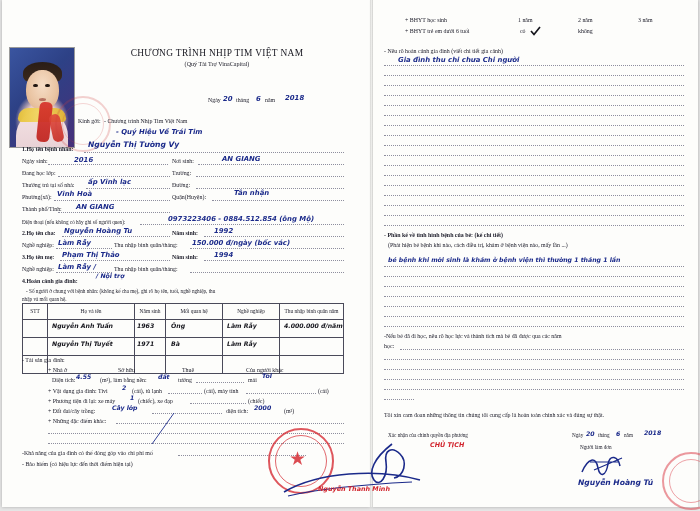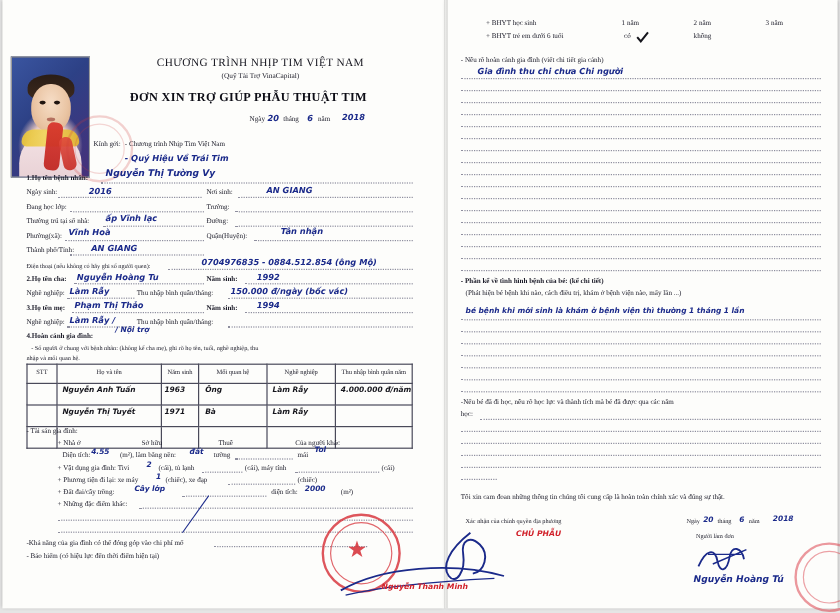--- a/index.html
+++ b/index.html
@@ -101,32 +101,31 @@
       <div class="ph-mouth"></div>
     <div class="ph-body"></div>
       <div class="ph-scarf"></div>
     <div class="ph-red"></div>
       <div class="ph-red2"></div>
   </div>
   <div class="seal seal-faint"></div>
 
   <div class="t h1 ctr" style="left:82px;top:48px;width:270px;">CHƯƠNG TRÌNH NHỊP TIM VIỆT NAM</div>
   <div class="t h2 ctr" style="left:82px;top:61px;width:270px;">(Quỹ Tài Trợ VinaCapital)</div>
-  <div class="t h3 ctr" style="left:62px;top:76px;width:290px;">ĐƠN XIN TRỢ GIÚP PHẪU THUẬT TIM</div>
 
   <div class="t sm" style="left:208px;top:97px;">Ngày</div>
   <div class="hw hw8" style="left:223px;top:95px;">20</div>
   <div class="t sm" style="left:236px;top:97px;">tháng</div>
   <div class="hw hw8" style="left:256px;top:95px;">6</div>
   <div class="t sm" style="left:265px;top:97px;">năm</div>
   <div class="hw hw8" style="left:285px;top:94px;">2018</div>
 
   <div class="t sm" style="left:78px;top:118px;">Kính gởi:</div>
   <div class="t sm" style="left:104px;top:118px;">- Chương trình Nhịp Tim Việt Nam</div>
-  <div class="hw hw8" style="left:104px;top:128px;">- Quý Hiệu Về Trái Tim</div>
+  <div class="hw hw8" style="left:116px;top:128px;">- Quý Hiệu Về Trái Tim</div>
 
   <div class="t sm b" style="left:22px;top:146px;">1.Họ tên bệnh nhân:</div>
   <div class="dots" style="left:84px;top:152px;width:260px;"></div>
   <div class="hw hw9" style="left:88px;top:140px;">Nguyễn Thị Tường Vy</div>
 
   <div class="t sm" style="left:22px;top:158px;">Ngày sinh:</div>
   <div class="dots" style="left:48px;top:164px;width:120px;"></div>
   <div class="hw hw8" style="left:74px;top:156px;">2016</div>
   <div class="t sm" style="left:172px;top:158px;">Nơi sinh:</div>
   <div class="dots" style="left:198px;top:164px;width:146px;"></div>
@@ -149,21 +148,21 @@
   <div class="t sm" style="left:172px;top:194px;">Quận(Huyện):</div>
   <div class="dots" style="left:212px;top:200px;width:132px;"></div>
   <div class="hw hw8" style="left:234px;top:189px;">Tân nhận</div>
 
   <div class="t sm" style="left:22px;top:206px;">Thành phố/Tỉnh:</div>
   <div class="dots" style="left:58px;top:212px;width:112px;"></div>
   <div class="hw hw8" style="left:76px;top:203px;">AN GIANG</div>
 
   <div class="t tiny" style="left:22px;top:219px;">Điện thoại (nếu không có hãy ghi số người quen):</div>
   <div class="dots" style="left:140px;top:224px;width:204px;"></div>
-  <div class="hw hw8" style="left:168px;top:215px;">0704976835 - 0884.512.854 (ông Mộ)</div>
+  <div class="hw hw8" style="left:168px;top:215px;">0973223406 - 0884.512.854 (ông Mộ)</div>
 
   <div class="t sm b" style="left:22px;top:230px;">2.Họ tên cha:</div>
   <div class="dots" style="left:62px;top:236px;width:108px;"></div>
   <div class="hw hw8" style="left:64px;top:227px;">Nguyễn Hoàng Tu</div>
   <div class="t sm b" style="left:172px;top:230px;">Năm sinh:</div>
   <div class="dots" style="left:204px;top:236px;width:140px;"></div>
   <div class="hw hw8" style="left:214px;top:227px;">1992</div>
 
   <div class="t sm" style="left:22px;top:242px;">Nghề nghiệp:</div>
   <div class="dots" style="left:56px;top:248px;width:56px;"></div>
@@ -345,21 +344,21 @@
   <div class="dots" style="left:400px;top:349px;width:284px;"></div>
   <div class="dots" style="left:384px;top:359px;width:300px;"></div>
   <div class="dots" style="left:384px;top:369px;width:300px;"></div>
   <div class="dots" style="left:384px;top:379px;width:300px;"></div>
   <div class="dots" style="left:384px;top:389px;width:300px;"></div>
   <div class="dots" style="left:384px;top:399px;width:30px;"></div>
 
   <div class="t sm" style="left:384px;top:412px;">Tôi xin cam đoan những thông tin chúng tôi cung cấp là hoàn toàn chính xác và đúng sự thật.</div>
 
   <div class="t tiny" style="left:388px;top:432px;">Xác nhận của chính quyền địa phương</div>
-  <div class="sigtext" style="left:430px;top:441px;">CHỦ PHẪU</div>
+  <div class="sigtext" style="left:430px;top:441px;">CHỦ TỊCH</div>
   <div class="seal seal-main"></div>
   <div class="star">★</div>
   <svg style="position:absolute;left:282px;top:432px;" width="140" height="66">
     <path d="M110 12 C92 26, 86 40, 92 48 C98 56, 106 44, 104 30 C102 18, 110 14, 118 22 C126 30, 122 44, 112 46" stroke="#1b2a8a" stroke-width="1.6" fill="none"></path>
     <path d="M2 60 C36 40, 96 36, 138 48" stroke="#1b2a8a" stroke-width="1.5" fill="none"></path>
     <path d="M6 64 C40 56, 90 52, 130 50" stroke="#1b2a8a" stroke-width="1.1" fill="none"></path>
   </svg>
   <div class="sigtext" style="left:318px;top:485px;">Nguyễn Thanh Minh</div>
 
   <div class="t tiny" style="left:572px;top:432px;">Ngày</div>

